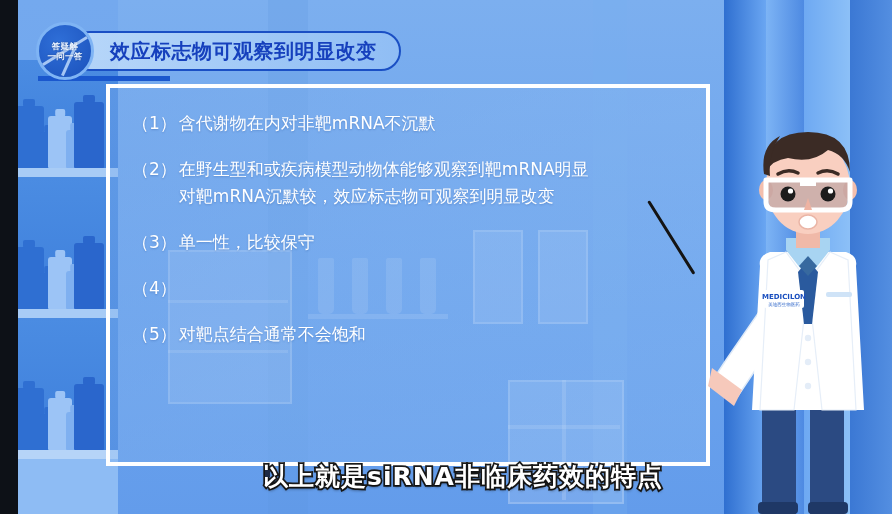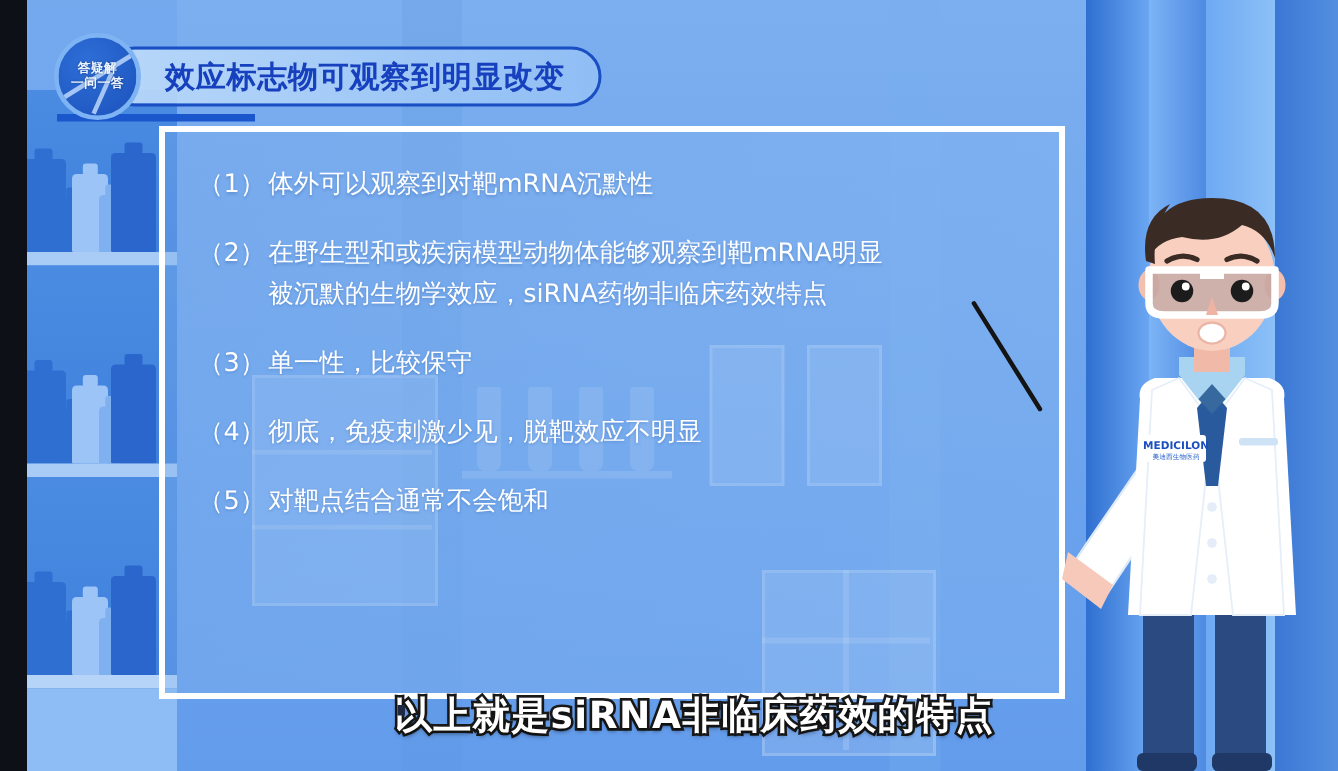--- a/index.html
+++ b/index.html
@@ -302,40 +302,39 @@
       <span class="title-text">效应标志物可观察到明显改变</span>
     </div>
   </div>
   <div class="title-underbar"></div>
 
   <div class="board">
     <div class="board-inner" id="board-list">
         <div class="bullet">
           <div class="num">（1）</div>
           <div class="txt">
-            <div>体外可以观察到对靶mRNA沉默性</div>
+            <div>含代谢物在内对非靶mRNA不沉默</div>
           </div>
         </div>
         <div class="bullet">
           <div class="num">（2）</div>
           <div class="txt">
             <div>在野生型和或疾病模型动物体能够观察到靶mRNA明显</div>
-            <div>被沉默的生物学效应，siRNA药物非临床药效特点</div>
+            <div>对靶mRNA沉默较，效应标志物可观察到明显改变</div>
           </div>
         </div>
         <div class="bullet">
           <div class="num">（3）</div>
           <div class="txt">
             <div>单一性，比较保守</div>
           </div>
         </div>
         <div class="bullet">
           <div class="num">（4）</div>
           <div class="txt">
-            <div>彻底，免疫刺激少见，脱靶效应不明显</div>
           </div>
         </div>
         <div class="bullet">
           <div class="num">（5）</div>
           <div class="txt">
             <div>对靶点结合通常不会饱和</div>
           </div>
         </div>
       </div>
   </div>

